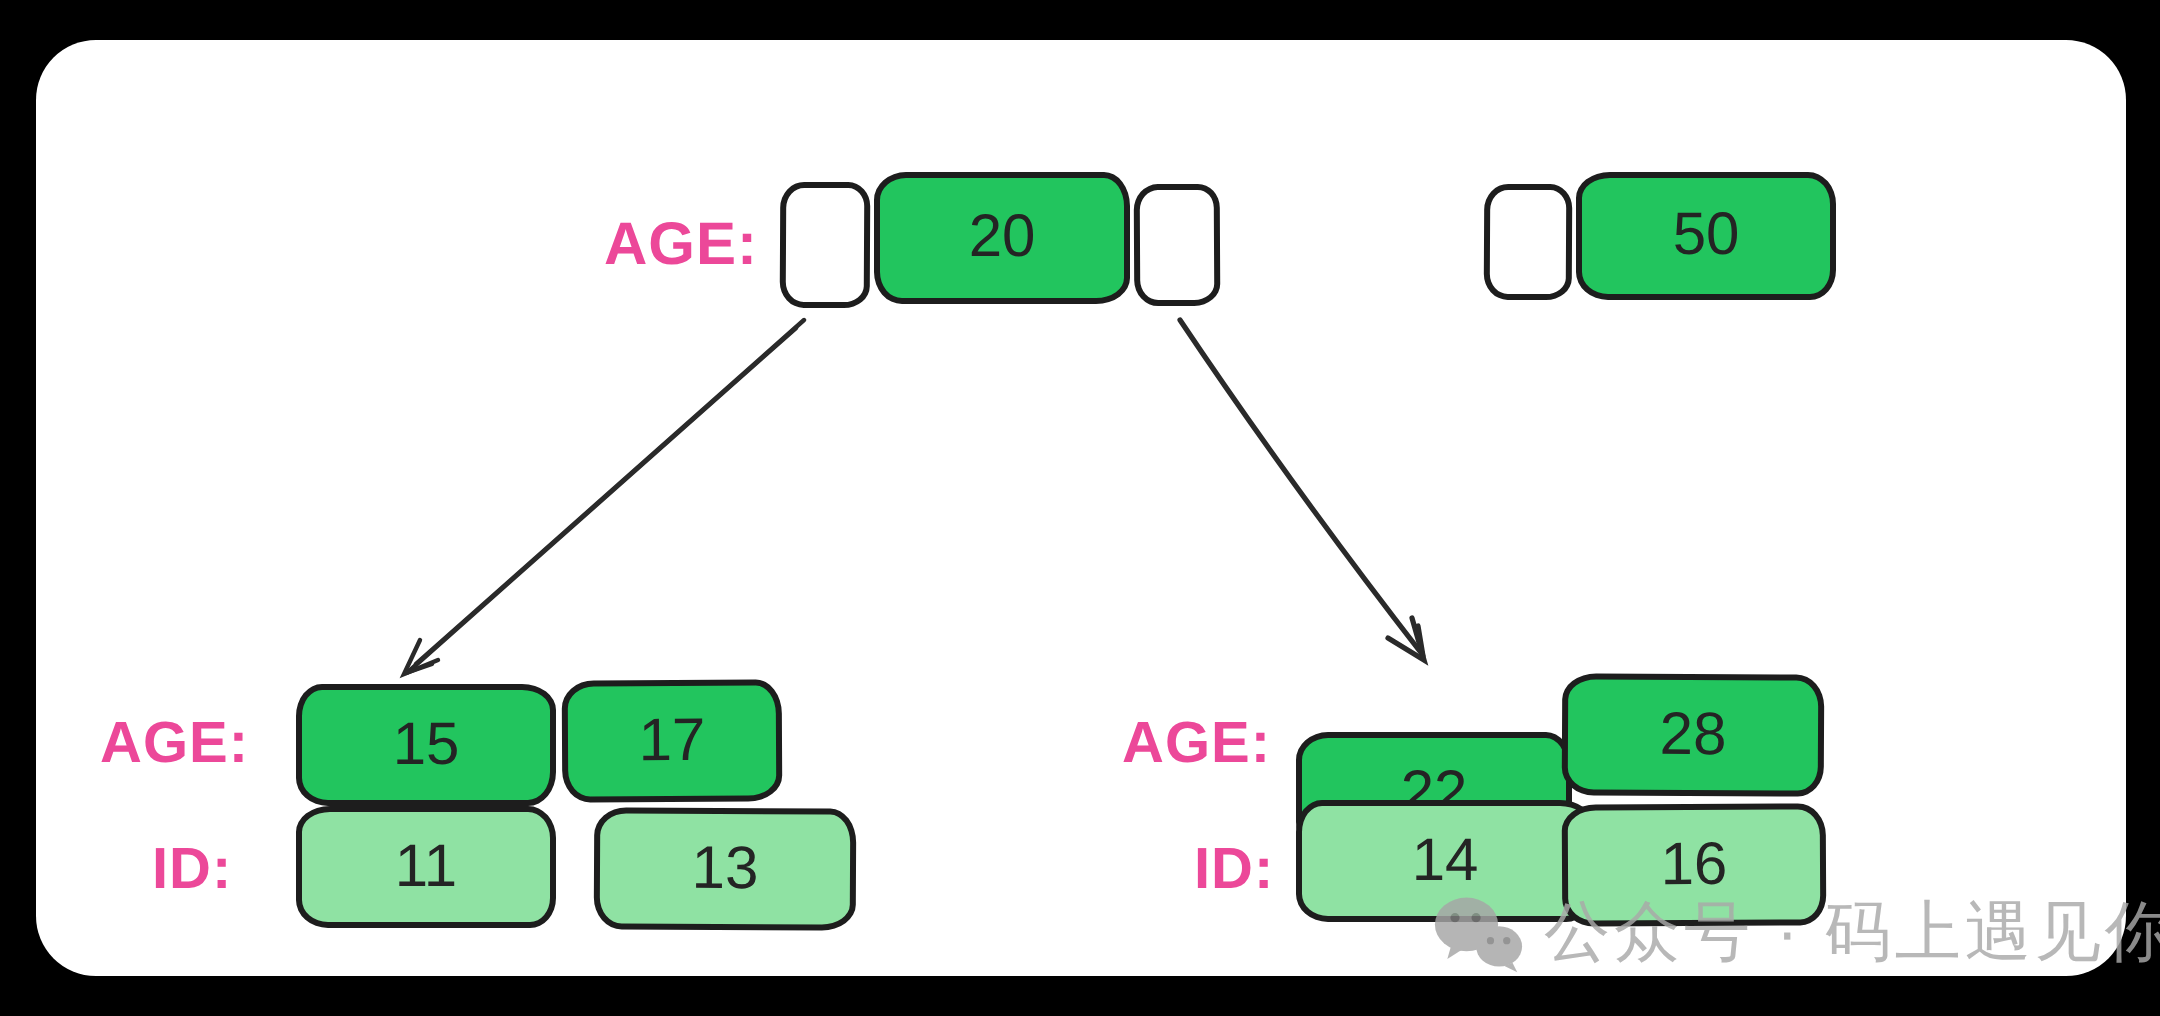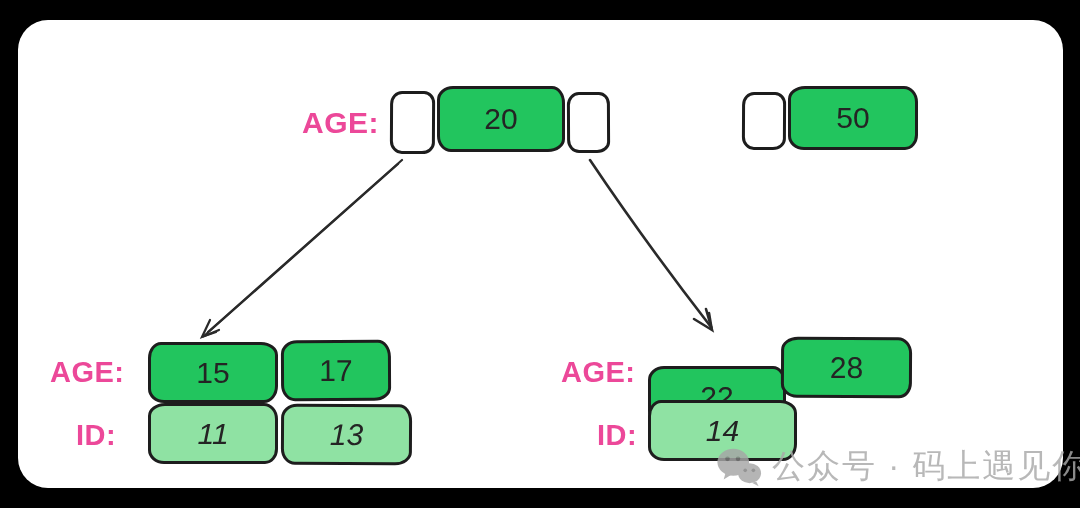--- a/index.html
+++ b/index.html
@@ -43,21 +43,21 @@
     border: 3px solid #1d1d1d;
     display: flex;
     align-items: center;
     justify-content: center;
     font-size: 30px;
     color: #242424;
     z-index: 1;
     background: #ffffff;
   }
   .cell.key    { background: #22c55e; }
-  .cell.id     { background: #8FE2A3; font-style: italic; }
+  .cell.id     { background: #8FE2A3; }
   .cell.ptr    { background: #ffffff; }
   .r1 { border-radius: 16px 13px 17px 14px / 14px 17px 13px 16px; }
   .r2 { border-radius: 13px 17px 14px 16px / 16px 13px 17px 14px; }
   .r3 { border-radius: 17px 14px 13px 16px / 13px 16px 15px 14px; }
   .r4 { border-radius: 12px 11px 13px 12px / 13px 12px 11px 13px; }
   .tilt-a { transform: rotate(0.3deg); }
   .tilt-b { transform: rotate(-0.3deg); }
   .watermark {
     position: absolute;
     left: 698px;
@@ -110,34 +110,37 @@
   <div class="cell key r2" style="left:130px; top:322px; width:130px; height:61px;">
     <span>15</span>
   </div>
   <div class="cell key r1 tilt-b" style="left:263px; top:320px; width:110px; height:61px;">
     <span>17</span>
   </div>
   <div class="row-label" style="left:58px; top:399px; font-size:29px;">ID:</div>
   <div class="cell id r3" style="left:130px; top:383px; width:130px; height:61px;">
     <span>11</span>
   </div>
-  <div class="cell id r1 tilt-a" style="left:263px; top:384px; width:131px; height:61px;">
+  <div class="cell id r1 tilt-a" style="left:279px; top:384px; width:131px; height:61px;">
     <span>13</span>
   </div>
 
   <div class="row-label" style="left:543px; top:336px; font-size:29px;">AGE:</div>
   <div class="cell key r1" style="left:630px; top:318px; width:138px; height:61px;margin-top:28px;">
     <span>22</span>
   </div>
   <div class="cell key r3 tilt-a" style="left:763px; top:317px; width:131px; height:61px;">
     <span>28</span>
   </div>
   <div class="row-label" style="left:579px; top:399px; font-size:29px;">ID:</div>
   <div class="cell id r2" style="left:630px; top:380px; width:149px; height:61px;">
     <span>14</span>
+  </div>
+  <div class="cell id r3 tilt-b" style="left:763px; top:382px; width:132px; height:61px;">
+    <span>16</span>
   </div>
 
   <div class="watermark">
     <svg width="46" height="42" viewBox="0 0 48 42">
       <ellipse cx="18" cy="16" rx="16.5" ry="14" fill="#a6a6a6"></ellipse>
       <path d="M10 27 L8 34 L16 29 Z" fill="#a6a6a6"></path>
       <circle cx="12" cy="12.5" r="2.4" fill="#7d7d7d"></circle>
       <circle cx="23" cy="12.5" r="2.4" fill="#7d7d7d"></circle>
       <ellipse cx="35" cy="27.5" rx="12" ry="10.5" fill="#a6a6a6"></ellipse>
       <path d="M42 36 L44.5 41 L37.5 37.5 Z" fill="#a6a6a6"></path>

